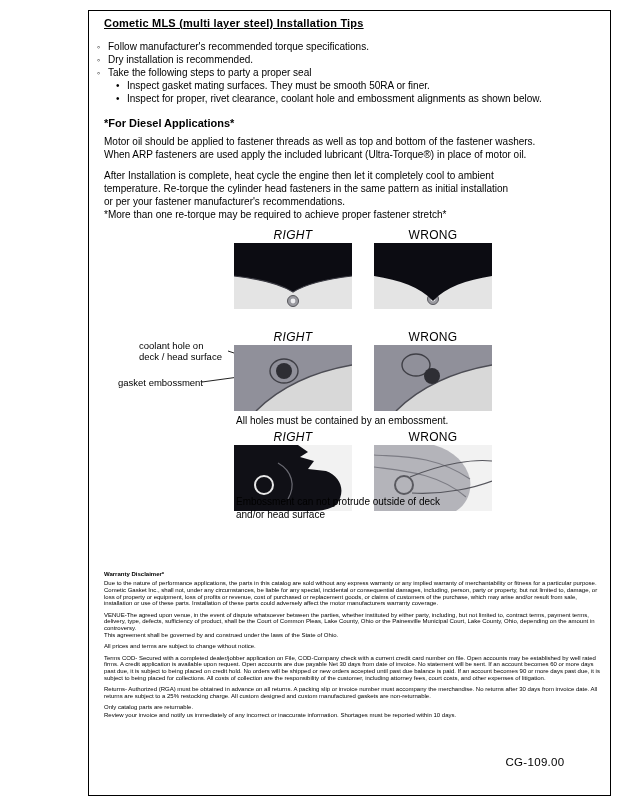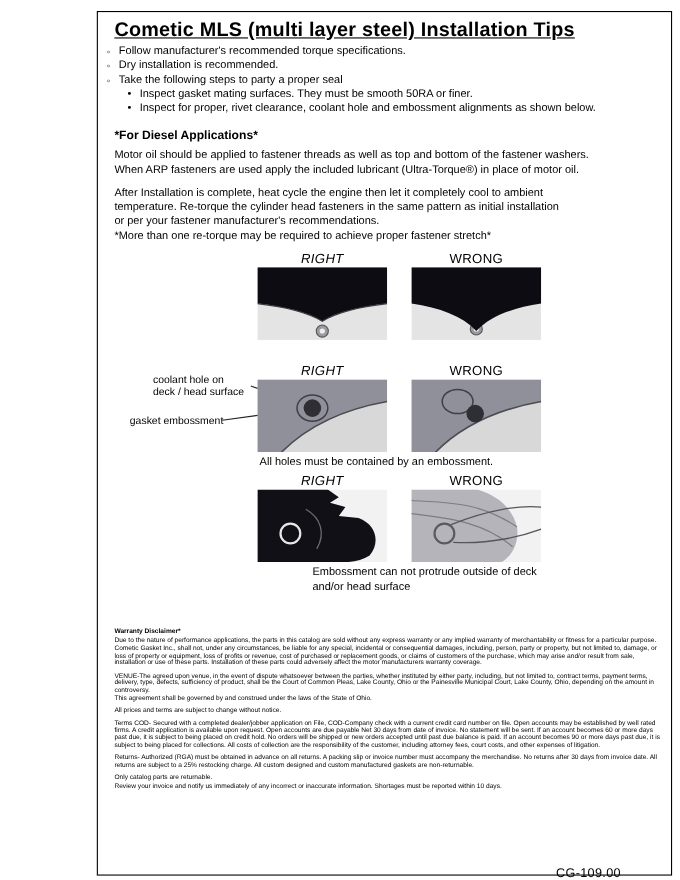--- a/index.html
+++ b/index.html
@@ -14,21 +14,21 @@
   }
   .border-box {
     position: absolute;
     left: 88px; top: 10px;
     width: 523px; height: 786px;
     border: 1px solid #000;
   }
   .title {
     position: absolute;
     left: 104px; top: 17px;
-    font-size: 18px;
+    font-size: 11px;
     font-weight: bold;
     text-decoration: underline;
     letter-spacing: 0.2px;
   }
   .tips { position: absolute; left: 97px; top: 41px; width: 505px; list-style: none; }
   .tips li { position: relative; padding-left: 11px; font-size: 10px; line-height: 12.5px; margin-bottom: 0.5px; }
   .tips li .marker { position: absolute; left: 0; top: 0; font-size: 9px; }
   .sub-tips { position: absolute; left: 116px; top: 79px; width: 490px; list-style: none; }
   .sub-tips li { position: relative; padding-left: 11px; font-size: 10px; line-height: 13px; }
   .sub-tips li .marker { position: absolute; left: 0; top: 0; font-size: 10px; }
@@ -44,29 +44,29 @@
   .col-left { left: 234px; font-style: italic; }
   .col-right { left: 374px; }
   .row1-label { top: 228px; }
   .row1-fig { top: 243px; }
   .caption1 { top: 313px; }
   .row2-label { top: 330px; }
   .row2-fig { top: 345px; }
   .caption2 { top: 415px; }
   .row3-label { top: 430px; }
   .row3-fig { top: 445px; }
-  .caption3 { top: 515px; margin-left: 48px; }
+  .caption3 { top: 496px; }
   .callout { position: absolute; font-size: 9.5px; line-height: 11px; white-space: pre-line; }
   .callout1 { left: 139px; top: 340px; }
   .callout2 { left: 118px; top: 377px; }
   .callout-arrows { position: absolute; left: 140px; top: 336px; width: 150px; height: 55px; }
   .disclaimer { position: absolute; left: 104px; top: 571px; width: 498px; }
   .disclaimer-heading { font-size: 6px; font-weight: bold; margin-bottom: 3px; }
   .disclaimer p { font-size: 6px; line-height: 6.8px; margin-bottom: 4.5px; }
-  .page-number { position: absolute; left: 460px; top: 756px; width: 150px; text-align: center; font-size: 11.5px; letter-spacing: 0.3px; margin-top: 32px; }
+  .page-number { position: absolute; left: 460px; top: 756px; width: 150px; text-align: center; font-size: 11.5px; letter-spacing: 0.3px; }
 </style>
 </head>
 <body>
 
 <div class="page">
   <div class="border-box"></div>
 
   <h1 class="title">Cometic MLS (multi layer steel) Installation Tips</h1>
 
   <ul class="tips">

